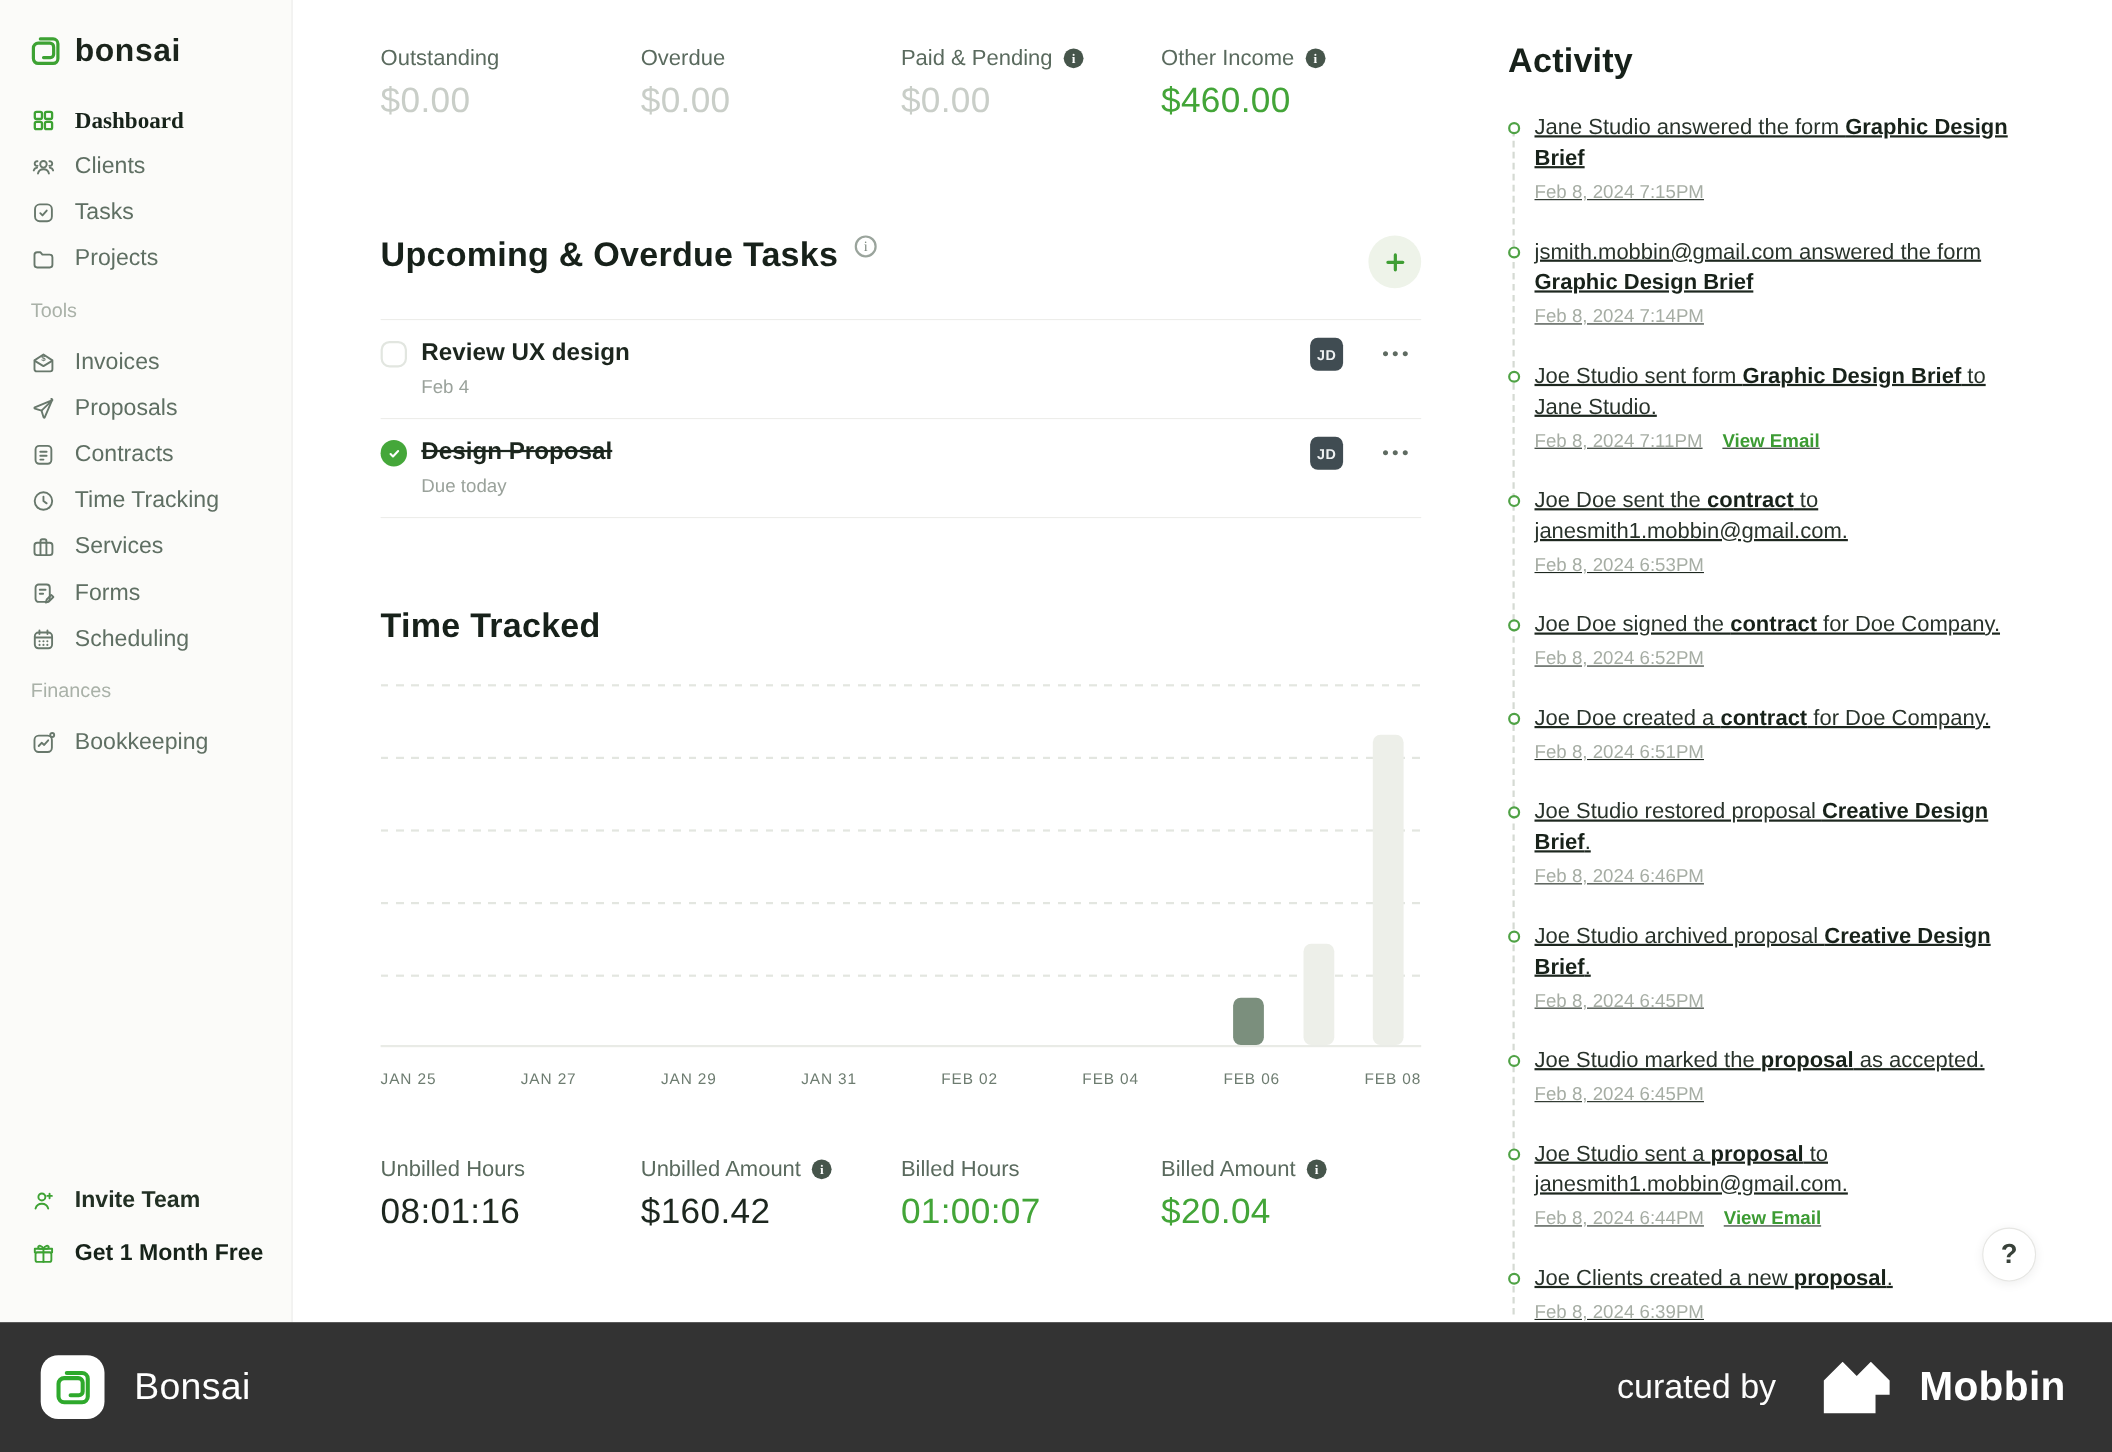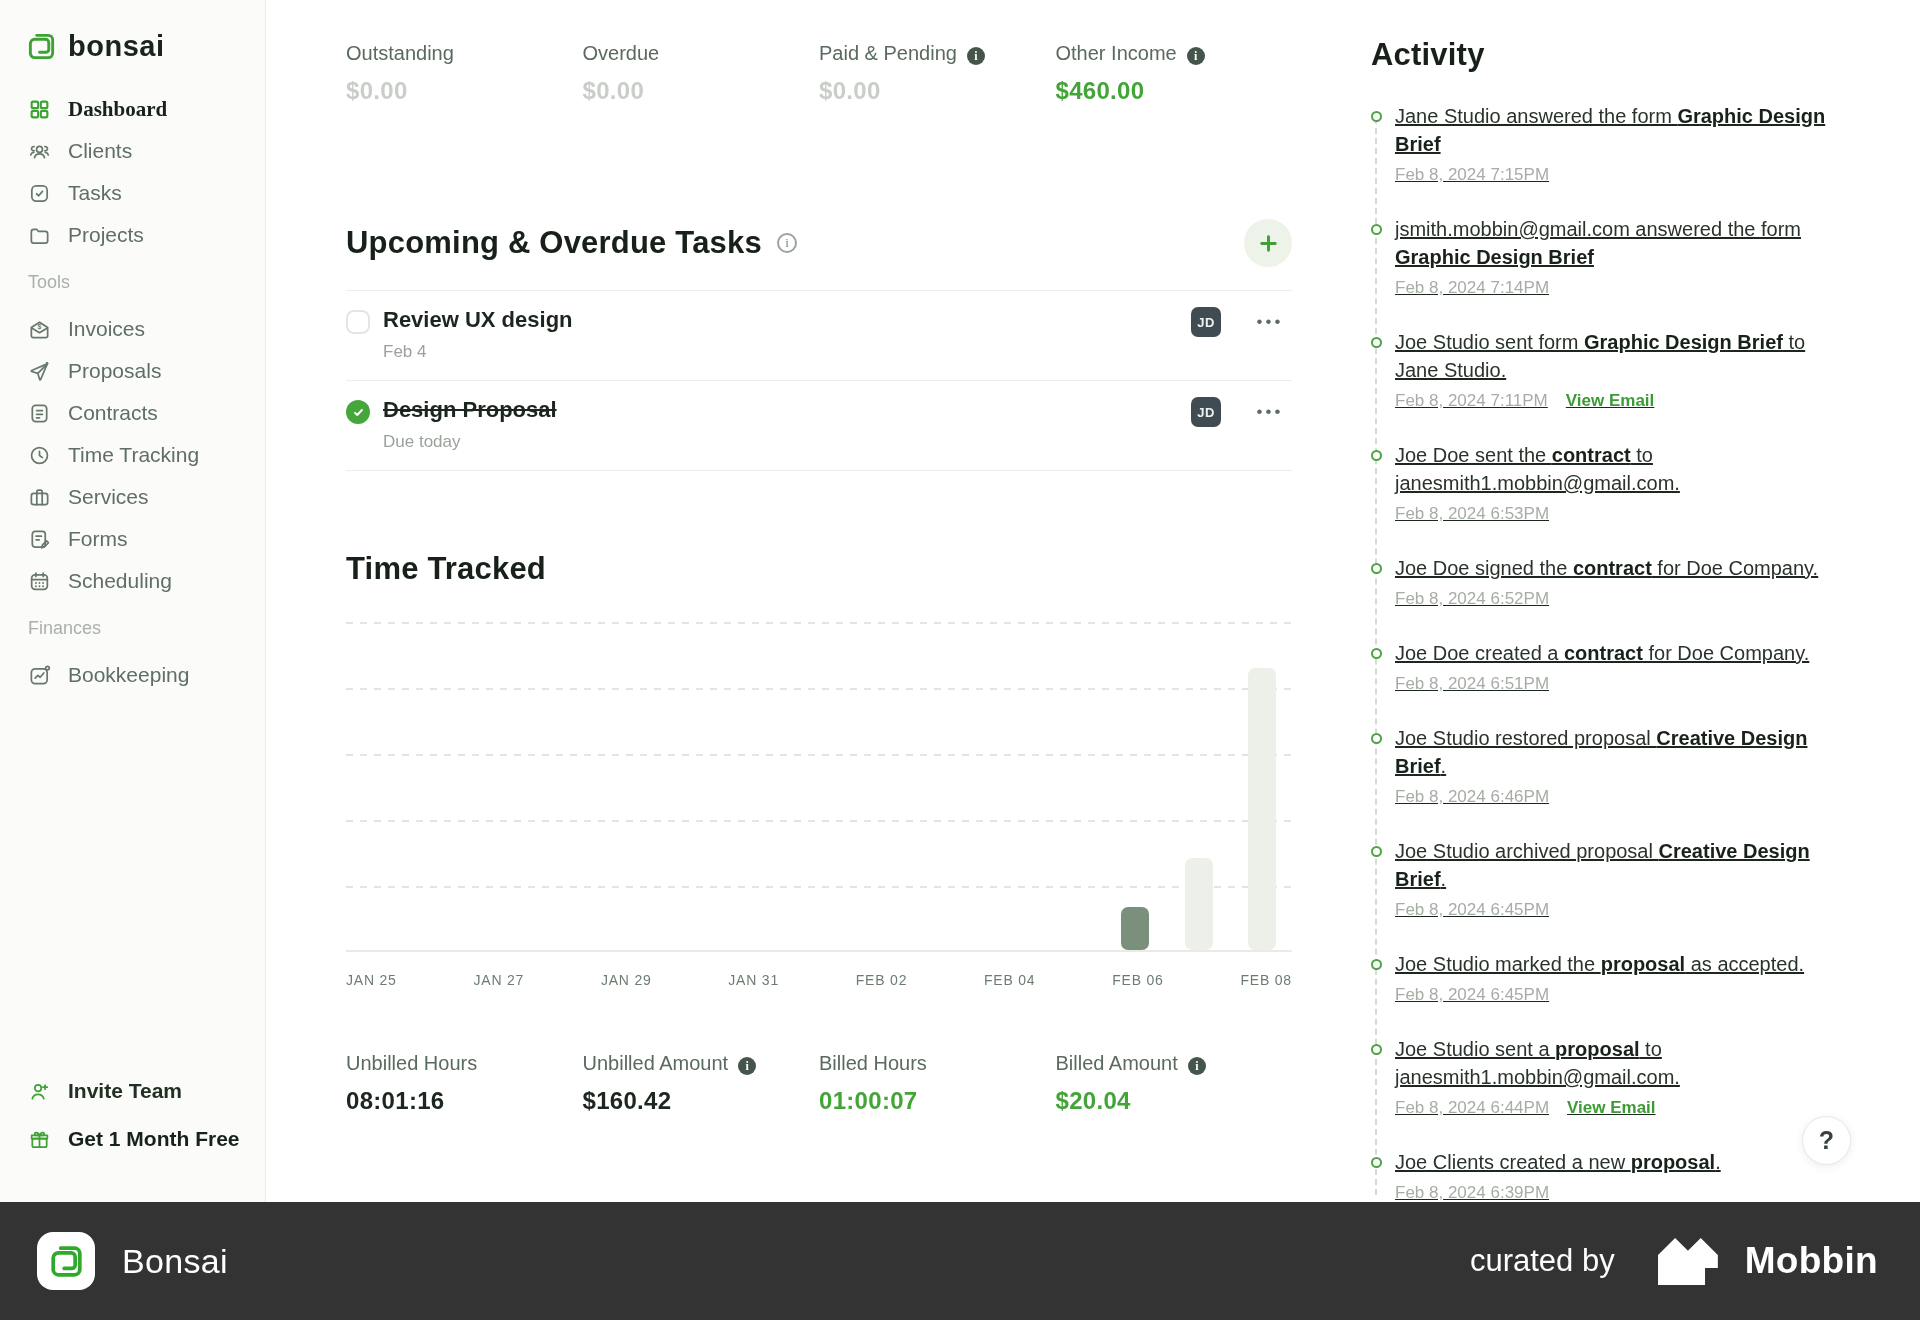--- a/index.html
+++ b/index.html
@@ -29,33 +29,33 @@
   .sidebar-bottom .nav-item{height:48px;align-items:center;}
   .nav-item.invite{color:#223024;font-weight:600;}
   .nav-item.invite .nav-icon{color:#3da233;}
   .nav-item.gift{color:#17231a;font-weight:700;}
   .nav-item.gift .nav-icon{color:#3da233;}
 
   
   .stats-row{position:absolute;left:346px;top:41px;width:946px;display:grid;
     grid-template-columns:repeat(4,1fr);}
   .stats-row.bottom{top:1051px;}
-  .stat-label-row{display:flex;align-items:flex-end;gap:10px;font-size:20px;color:#5a6a5e;line-height:24px;}
-  .stat-value{margin-top:8px;font-size:24px;font-weight:700;line-height:36px;letter-spacing:.3px;}
+  .stat-label-row{display:flex;align-items:center;gap:10px;font-size:20px;color:#5a6a5e;line-height:24px;}
+  .stat-value{margin-top:8px;font-size:32px;font-weight:400;line-height:36px;letter-spacing:.3px;}
   .v-muted{color:#c9cec8;} .v-dark{color:#1d271f;} .v-green{color:#43a538;}
   .info-filled{width:18px;height:18px;border-radius:50%;background:#46554b;color:#fff;
     font-size:12px;font-weight:700;display:inline-flex;align-items:center;justify-content:center;
     font-family:"Liberation Serif",serif;flex:none;}
   .info-outline{width:20px;height:20px;border-radius:50%;border:2px solid #9aa49c;color:#7d887f;
     font-size:13px;display:inline-flex;align-items:center;justify-content:center;box-sizing:border-box;
     font-family:"Liberation Serif",serif;flex:none;}
 
   
   .tasks-section{position:absolute;left:346px;top:214px;width:946px;}
-  .section-header{display:flex;align-items:center;height:58px;margin-bottom:18px;}
+  .section-header{display:flex;align-items:flex-start;height:58px;margin-bottom:18px;}
   .section-title{font-size:31px;font-weight:700;color:#17211a;letter-spacing:.2px;}
   .section-header .info-outline{margin-left:15px;}
   .add-btn{margin-left:auto;width:48px;height:48px;border-radius:50%;background:#eef3e9;
     display:flex;align-items:center;justify-content:center;cursor:pointer;}
   .add-btn svg{width:25px;height:25px;color:#3f9e34;}
   .task-row{display:flex;align-items:flex-start;border-top:1px solid #ededea;
     padding:16px 0 17px;box-sizing:border-box;min-height:86px;}
   .task-row:last-child{border-bottom:1px solid #ededea;}
   .task-check{width:24px;height:24px;margin:3px 13px 0 0;box-sizing:border-box;cursor:pointer;flex:none;}
   .task-check.unchecked{border:2px solid #e2e6e0;border-radius:8px;background:#fff;}

